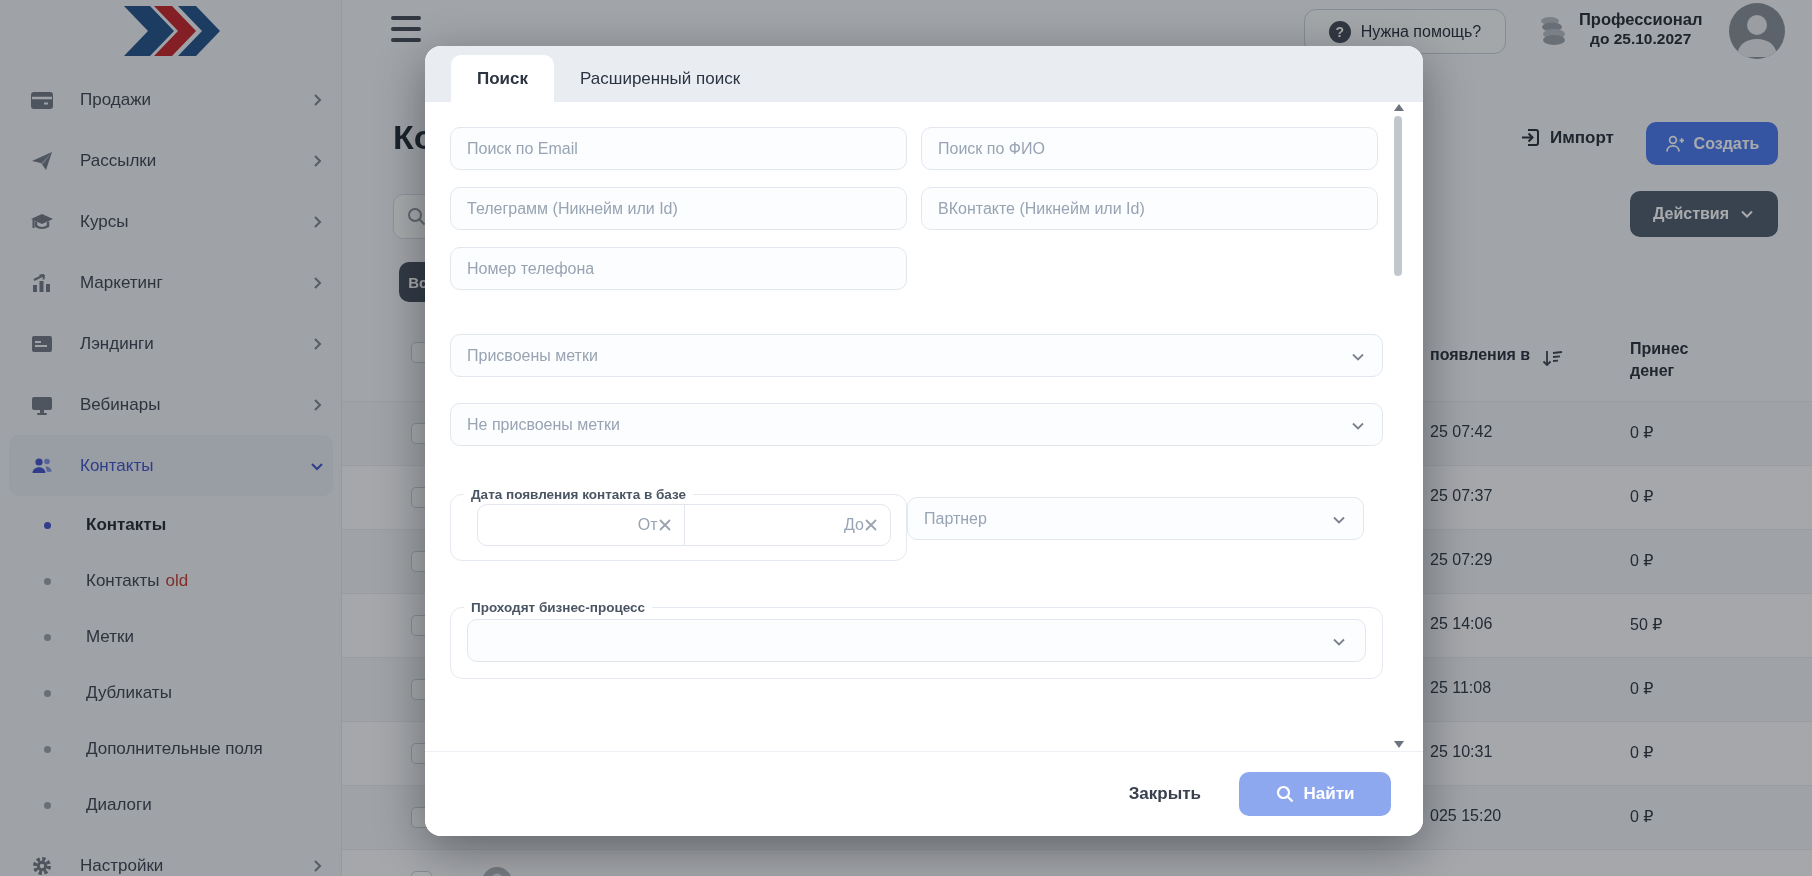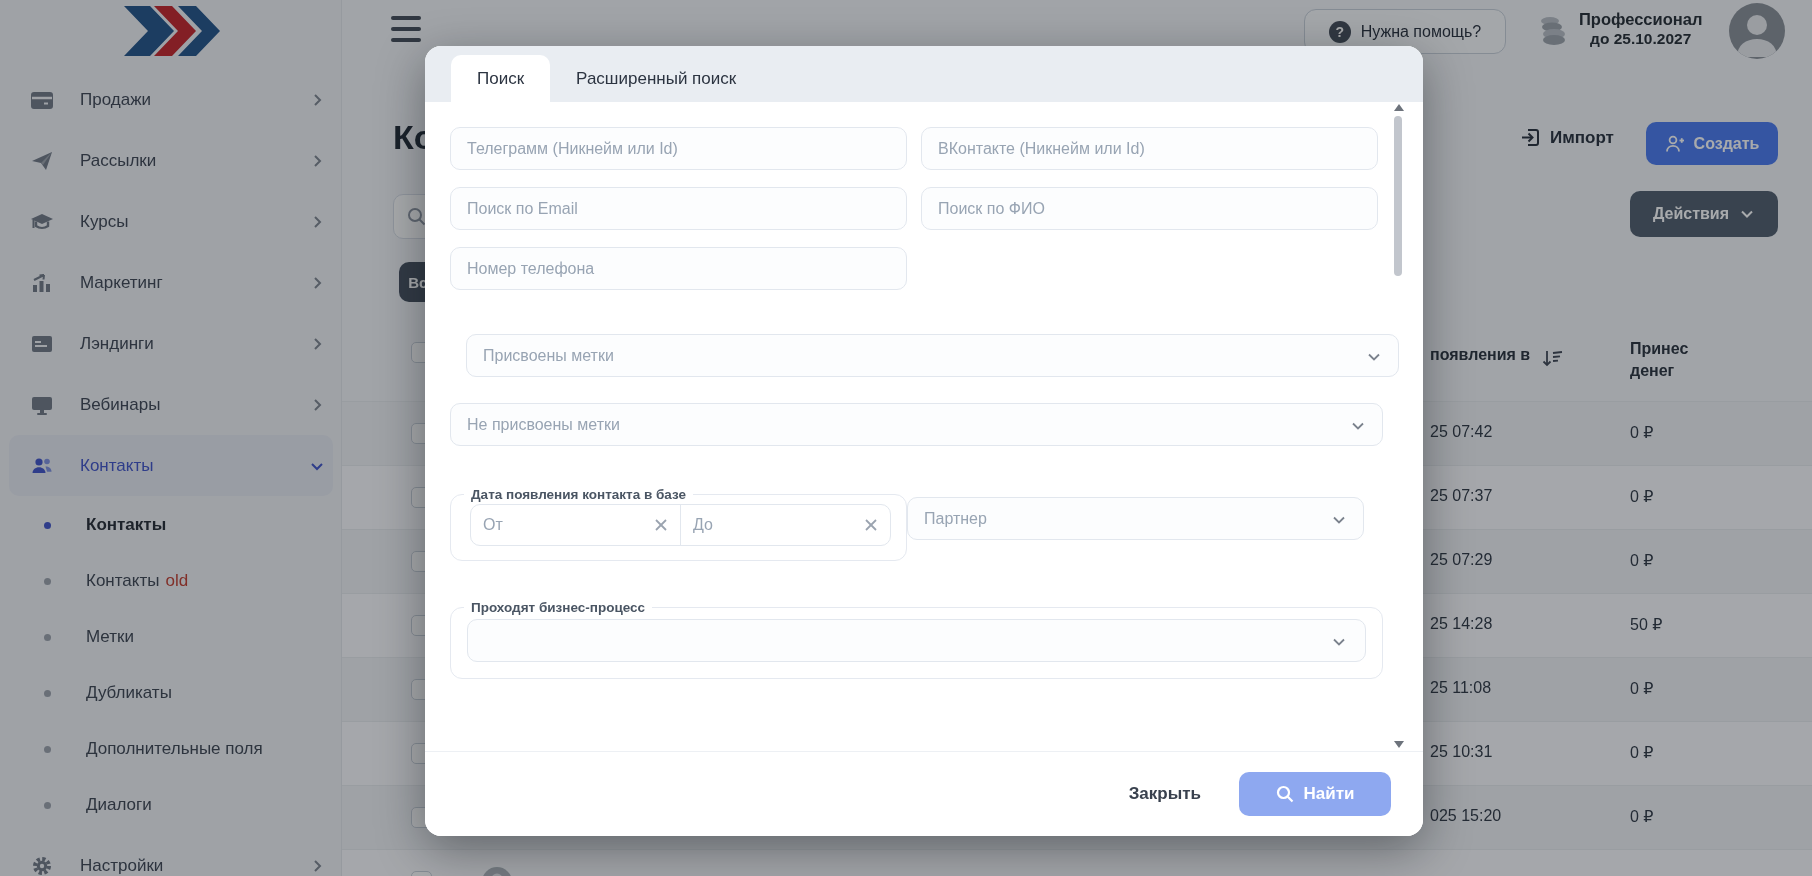--- a/index.html
+++ b/index.html
@@ -73,36 +73,36 @@
   .cell-date { position:absolute; left:1088px; top:21px; font-size:16px; color:#2a3340; }
   .cell-money { position:absolute; left:1288px; top:21px; font-size:16px; color:#2a3340; }
 
   
   .overlay { position:absolute; inset:0; background:rgba(27,31,38,0.38); z-index:5; }
   .modal { position:absolute; left:425px; top:46px; width:998px; height:790px; background:#fff;
     border-radius:16px; box-shadow:0 14px 48px rgba(10,14,20,.4); z-index:10; overflow:hidden;
     display:flex; flex-direction:column; }
   .m-tabs { height:56px; flex:none; background:#e9edf2; display:flex; align-items:flex-end; padding-left:26px; }
   .m-tab { height:47px; padding:0 26px; display:flex; align-items:center; font-size:17px; color:#2c3441; cursor:pointer; }
-  .m-tab.active { background:#fff; border-radius:10px 10px 0 0; font-weight:400; }
+  .m-tab.active { background:#fff; border-radius:10px 10px 0 0; font-weight:700; }
   .m-body { flex:1; overflow:hidden; padding:25px 40px 0 25px; position:relative; background:#fff; }
   .frow { display:flex; gap:14px; margin-bottom:17px; }
   .inp { width:457px; height:43px; border:1px solid #e2e7ee; border-radius:10px; background:#fcfdfe;
     padding:0 16px; font-size:16px; color:#2a3340; font-family:inherit; outline:none; }
   .inp::placeholder { color:#98a4b3; opacity:1; }
   .sel { position:relative; height:43px; border:1px solid #e2e7ee; border-radius:10px; background:#fcfdfe;
     display:flex; align-items:center; padding:0 44px 0 16px; font-size:16px; color:#98a4b3; cursor:pointer; }
   .sel.full { width:933px; }
   .sel.half { width:457px; }
   .sel .sel-chev { position:absolute; right:16px; top:14px; }
-  .mt44 { margin-top:44px;margin-left:16px; } .mt26 { margin-top:26px; }
+  .mt44 { margin-top:44px; } .mt26 { margin-top:26px; }
   .fset { border:1px solid #e5e9f0; border-radius:12px; }
   .fset legend { margin-left:13px; padding:0 7px; font-size:13.5px; font-weight:700; color:#4a5563; }
   .fset-date { width:457px; }
-  .date-pair { display:flex; height:42px; border:1px solid #e2e7ee; border-radius:10px; margin:2px 15px 14px 19px; }
+  .date-pair { display:flex; height:42px; border:1px solid #e2e7ee; border-radius:10px; margin:2px 15px 14px 26px;text-align:right; }
   .date-half { flex:1; display:flex; align-items:center; padding:0 12px; font-size:16px; color:#98a4b3; }
   .date-half + .date-half { border-left:1px solid #e2e7ee; }
   .date-half .lbl { flex:1; }
   .pair-row { display:flex; margin-top:41px; }
   .partner-col { padding-top:10px; }
   .fset-bp { width:933px; margin-top:39px; }
   .bp-inner { position:relative; height:43px; border:1px solid #e2e7ee; border-radius:10px;
     background:#fcfdfe; margin:4px 16px 16px 16px; }
   .bp-inner .sel-chev { position:absolute; right:18px; top:14px; }
   .fset-bp2 { width:933px; margin-top:16px; }
@@ -348,21 +348,21 @@
       </svg></div>
   <span class="cell-date">25 07:29</span>
   <span class="cell-money">0 ₽</span>
 </div>
 <div class="t-row even" style="top:593px;">
   <div class="checkbox"></div>
   <div class="row-avatar"><svg viewBox="0 0 30 30" width="30" height="30">
         <circle cx="15" cy="12" r="5.5" fill="#e6e8ec"></circle>
         <path d="M4 29 c0-6.5 5-9.5 11-9.5 s11 3 11 9.5 Z" fill="#e6e8ec"></path>
       </svg></div>
-  <span class="cell-date">25 14:28</span>
+  <span class="cell-date">25 14:06</span>
   <span class="cell-money">50 ₽</span>
 </div>
 <div class="t-row odd" style="top:657px;">
   <div class="checkbox"></div>
   <div class="row-avatar"><svg viewBox="0 0 30 30" width="30" height="30">
         <circle cx="15" cy="12" r="5.5" fill="#e6e8ec"></circle>
         <path d="M4 29 c0-6.5 5-9.5 11-9.5 s11 3 11 9.5 Z" fill="#e6e8ec"></path>
       </svg></div>
   <span class="cell-date">25 11:08</span>
   <span class="cell-money">0 ₽</span>
@@ -396,26 +396,26 @@
 <div class="overlay"></div>
 
 <div class="modal">
   <div class="m-tabs">
     <div class="m-tab active">Поиск</div>
     <div class="m-tab">Расширенный поиск</div>
   </div>
 
   <div class="m-body">
     <div class="frow">
+      <input class="inp" type="text" placeholder="Поиск по Email" style="">
+      <input class="inp" type="text" placeholder="Поиск по ФИО" style="">
+    </div>
+    <div class="frow">
       <input class="inp" type="text" placeholder="Телеграмм (Никнейм или Id)" style="">
       <input class="inp" type="text" placeholder="ВКонтакте (Никнейм или Id)" style="">
-    </div>
-    <div class="frow">
-      <input class="inp" type="text" placeholder="Поиск по Email" style="">
-      <input class="inp" type="text" placeholder="Поиск по ФИО" style="">
     </div>
     <div class="frow">
       <input class="inp" type="text" placeholder="Номер телефона" style="">
     </div>
 
     <div class="sel full mt44">
       <span>Присвоены метки</span>
       <svg class="sel-chev" width="16" height="16" viewBox="0 0 16 16" fill="none" stroke="#7b828d" stroke-width="1.8">
           <polyline points="3,5.5 8,10.5 13,5.5"></polyline>
         </svg>

